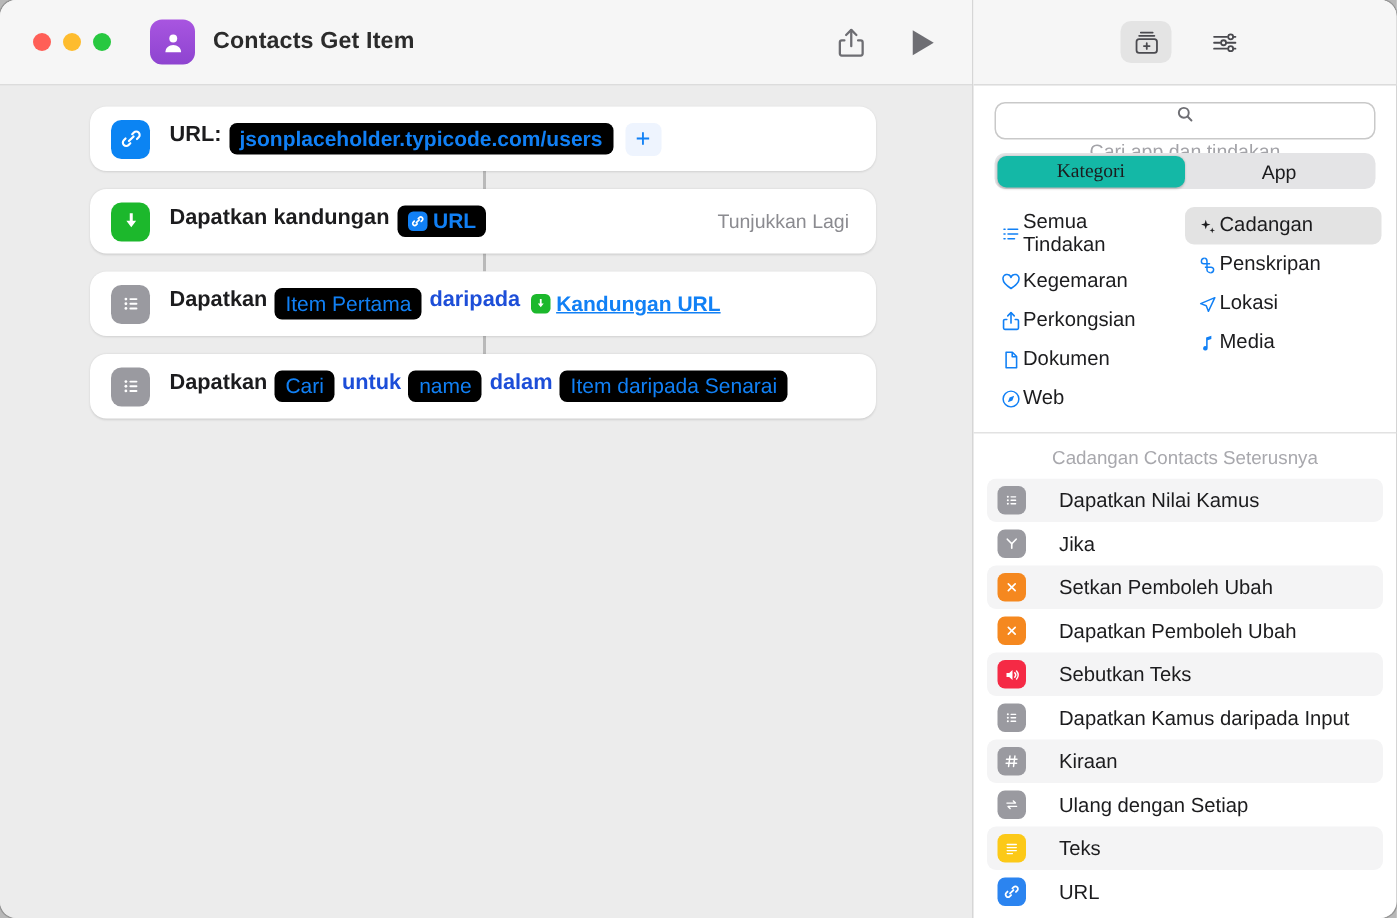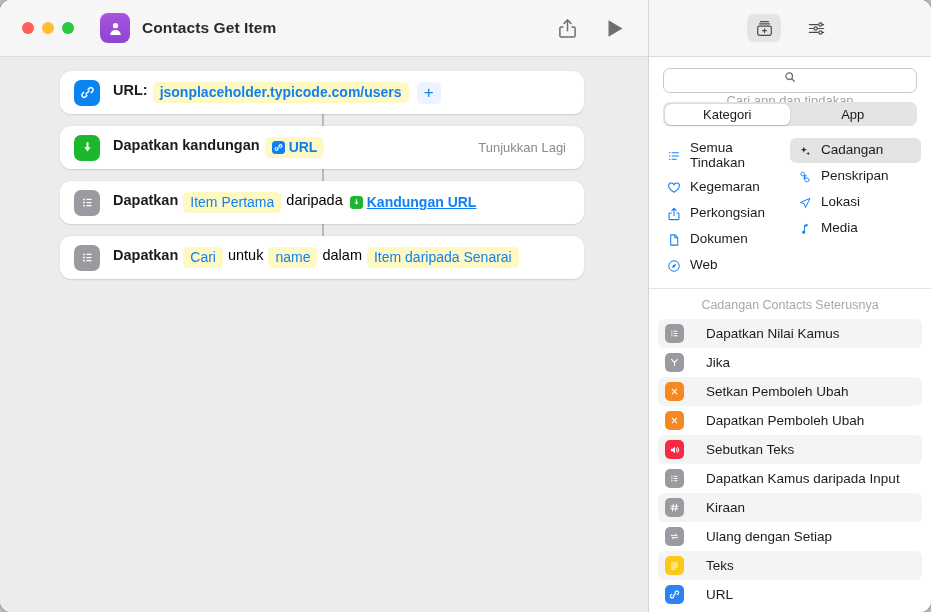--- a/index.html
+++ b/index.html
@@ -83,23 +83,23 @@
   .act-icon.blue { background: #0b84f3; }
   .act-icon.green { background: #1cb82c; }
   .act-icon.gray { background: #9a9aa0; }
   .card-text {
     margin-left: 13px;
     font-size: 14.5px; color: #1c1c1e;
     display: flex; align-items: flex-start; gap: 0px;
     white-space: nowrap;
   }
   .lbl { font-weight: bold; color: #1c1c1e; }
-  .lbl-reg { color: #000000; font-weight: normal; }
+  .lbl-reg { color: #1d4ed8; font-weight: bold; }
   .token {
-    background: #fef9c3; color: #1180f5;
+    background: #000000; color: #1180f5;
     border-radius: 5px; padding: 2px 7px 3px;
     font-weight: bold; font-size: 14px;
     display: inline-flex; align-items: center; gap: 4px;
   }
   .token.plain { font-weight: normal; }
   .token.noback { background: transparent; padding-left: 2px; text-decoration: underline; }
   .token-badge {
     display:inline-flex; width: 13px; height: 13px; border-radius: 3.5px;
     align-items:center; justify-content:center; flex:0 0 auto;
   }
@@ -148,30 +148,30 @@
 
   .segwrap { padding: 9px 14px 0; }
   .segmented {
     height: 24px; border-radius: 7px; background: #e4e4e6;
     display: flex; padding: 1.5px;
   }
   .seg {
     flex: 1; display:flex; align-items:center; justify-content:center;
     font-size: 13px; color: #1c1c1e; border-radius: 6px;
   }
-  .seg.active { background: #ffffff; box-shadow: 0 0.5px 1.5px rgba(0,0,0,0.22); }
+  .seg.active { background: #14b8a6; box-shadow: 0 0.5px 1.5px rgba(0,0,0,0.22); font-family: Liberation Serif, serif; }
 
   .cats {
     padding: 12px 10px 10px 10px;
     display: flex; gap: 0;
     border-bottom: 1px solid #e2e2e2;
   }
   .cat-col { flex: 1; display: flex; flex-direction: column; gap: 1px; }
   .cat-item {
-    display: flex; align-items: center; gap: 8px;
+    display: flex; align-items: center; 
     height: 25px; padding: 0 7px; border-radius: 6px;
     font-size: 13.5px; color: #1c1c1e;
   }
   .cat-item.tall { height: 36px; align-items: center; }
   .cat-item.selected { background: #e3e3e3; }
   .cat-ico { width: 16px; display:flex; align-items:center; justify-content:center; flex:0 0 auto; }
   .cat-label { line-height: 1.08; }
 
   .sugg-header {
     text-align: center; font-size: 12.5px; color: #a8a8ad;

